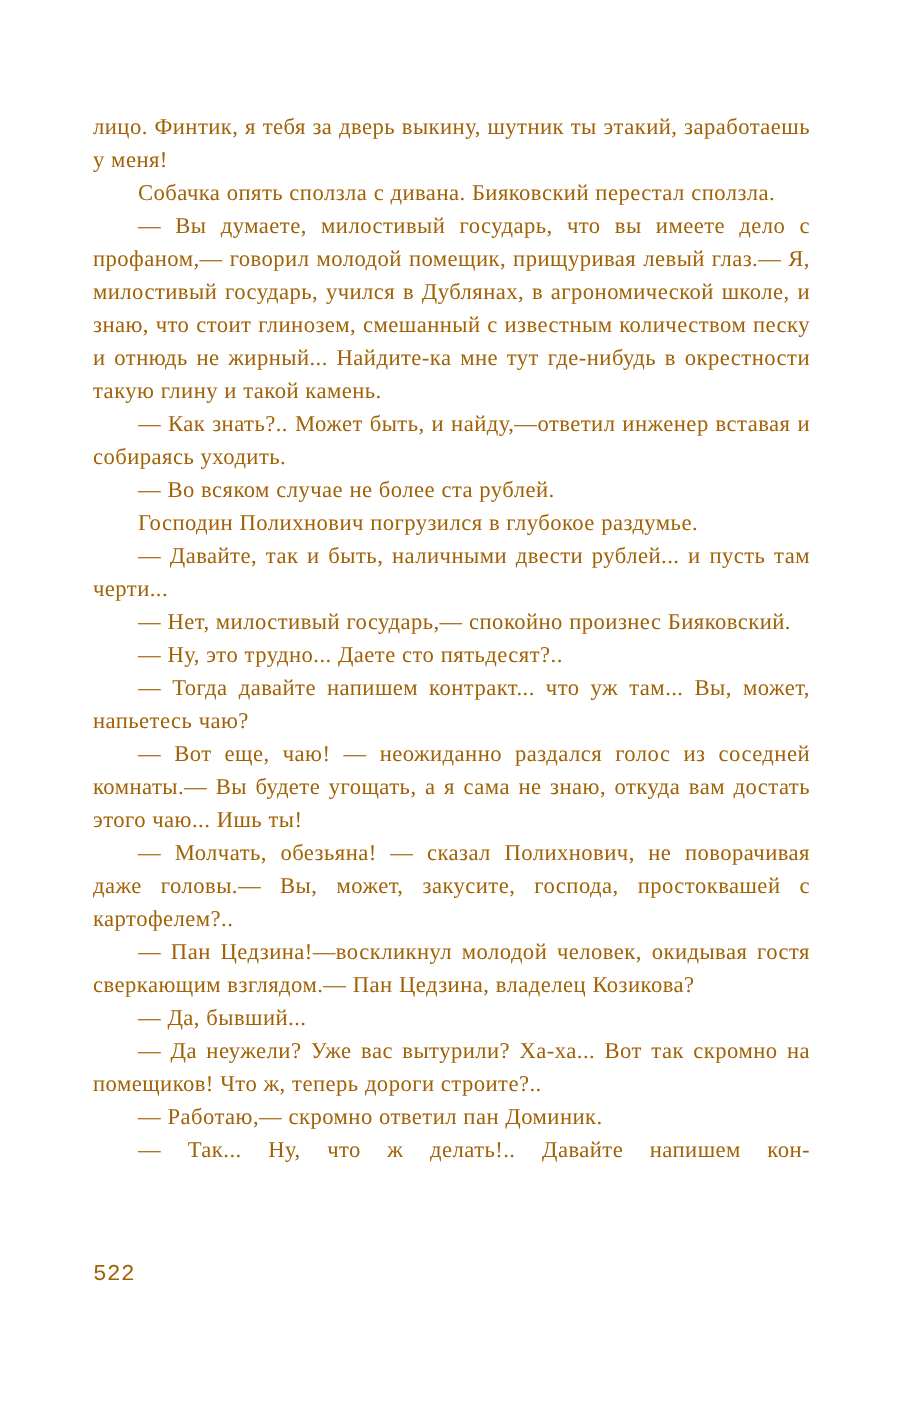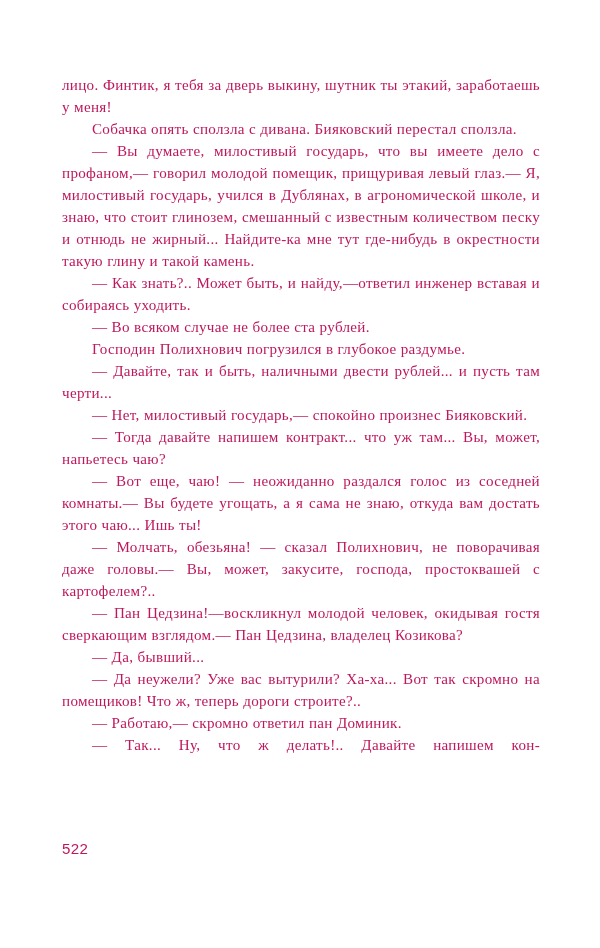--- a/index.html
+++ b/index.html
@@ -9,21 +9,21 @@
     background: #ffffff;
   }
 
   .page {
     position: relative;
     width: 600px;
     height: 876px;
     background: #ffffff;
     overflow: hidden;
     font-family: "Liberation Serif", "DejaVu Serif", serif;
-    color: #be185d;
+    color: #a16207;
   }
 
   
   .text-block {
     position: absolute;
     left: 62px;
     top: 74px;
     width: 478px;
   }
 
@@ -53,38 +53,39 @@
   .para.runs-over {
     text-align-last: justify;
   }
 
   .page-number {
     position: absolute;
     left: 62px;
     top: 838px;
     font-size: 15.1px;
     line-height: 22px;
-    font-family: Liberation Sans, sans-serif;
+    font-family: Liberation Mono, monospace;
     letter-spacing: 0.02em;
   }
 </style>
 </head>
 <body>
 
 <div class="page">
 
   <div class="text-block">
     <p class="para continuation">лицо. Финтик, я тебя за дверь выкину, шутник ты этакий, заработаешь у меня!</p>
     <p class="para">Собачка опять сползла с дивана. Бияковский перестал сползла.</p>
     <p class="para">— Вы думаете, милостивый государь, что вы имеете дело с профаном,— говорил молодой помещик, прищуривая левый глаз.— Я, милостивый государь, учился в Дублянах, в агрономической школе, и знаю, что стоит глинозем, смешанный с известным количеством песку и отнюдь не жирный... Найдите-ка мне тут где-нибудь в окрестности такую глину и такой камень.</p>
     <p class="para">— Как знать?.. Может быть, и найду,—ответил инженер вставая и собираясь уходить.</p>
     <p class="para">— Во всяком случае не более ста рублей.</p>
     <p class="para">Господин Полихнович погрузился в глубокое раздумье.</p>
     <p class="para">— Давайте, так и быть, наличными двести рублей... и пусть там черти...</p>
     <p class="para">— Нет, милостивый государь,— спокойно произнес Бияковский.</p>
+    <p class="para">— Ну, это трудно... Даете сто пятьдесят?..</p>
     <p class="para">— Тогда давайте напишем контракт... что уж там... Вы, может, напьетесь чаю?</p>
     <p class="para">— Вот еще, чаю! — неожиданно раздался голос из соседней комнаты.— Вы будете угощать, а я сама не знаю, откуда вам достать этого чаю... Ишь ты!</p>
     <p class="para">— Молчать, обезьяна! — сказал Полихнович, не поворачивая даже головы.— Вы, может, закусите, господа, простоквашей с картофелем?..</p>
     <p class="para">— Пан Цедзина!—воскликнул молодой человек, окидывая гостя сверкающим взглядом.— Пан Цедзина, владелец Козикова?</p>
     <p class="para">— Да, бывший...</p>
     <p class="para">— Да неужели? Уже вас вытурили? Ха-ха... Вот так скромно на помещиков! Что ж, теперь дороги строите?..</p>
     <p class="para">— Работаю,— скромно ответил пан Доминик.</p>
     <p class="para runs-over">— Так... Ну, что ж делать!.. Давайте напишем кон-</p>
   </div>
 

